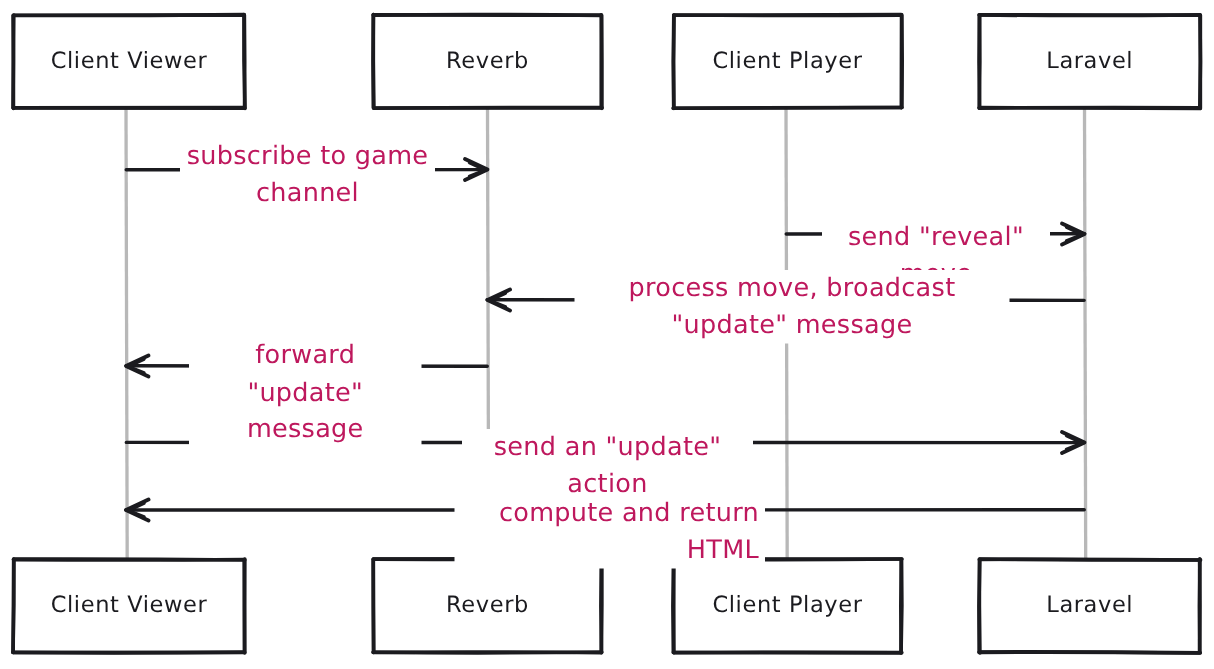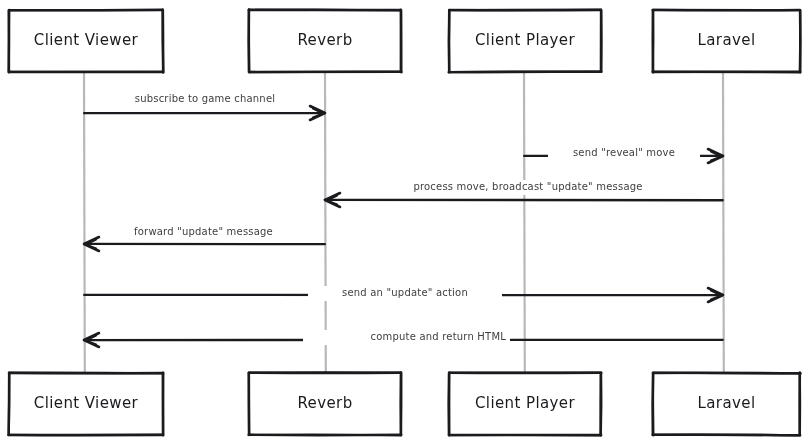--- a/index.html
+++ b/index.html
@@ -33,22 +33,22 @@
     font-size: 15px;
     color: #1b1b1f;
     letter-spacing: 0.4px;
     white-space: nowrap;
     pointer-events: none;
   }
   .message-label {
     position: absolute;
     text-align: center;
     font-family: "DejaVu Sans", sans-serif;
-    font-size: 10px;
-    color: #404040;
+    font-size: 17px;
+    color: #be185d;
     line-height: 1.45;
     letter-spacing: 0.2px;
     background: #ffffff;
     padding: 0 4px;
     box-sizing: border-box;
     pointer-events: none;
   }
 </style>
 </head>
 <body>

